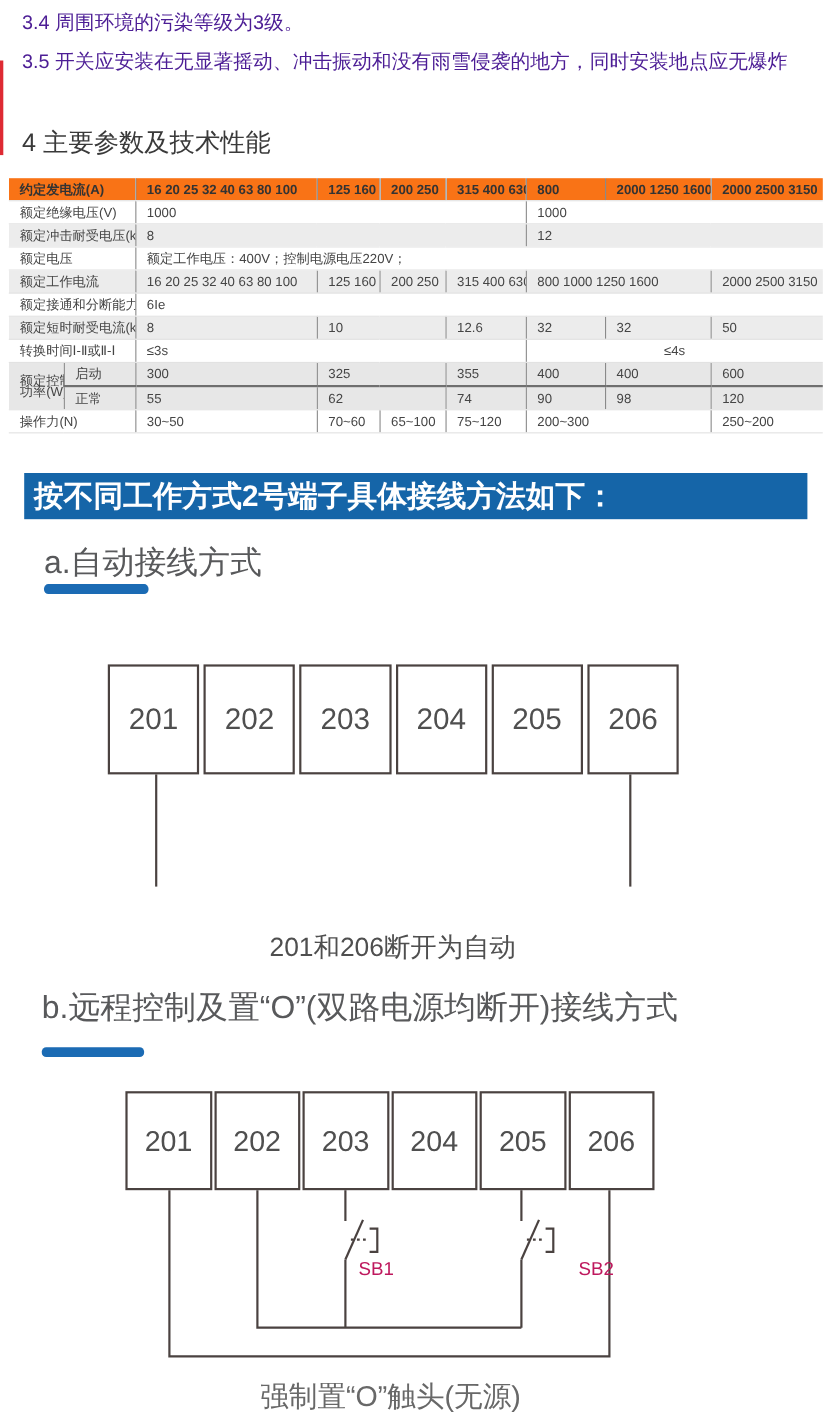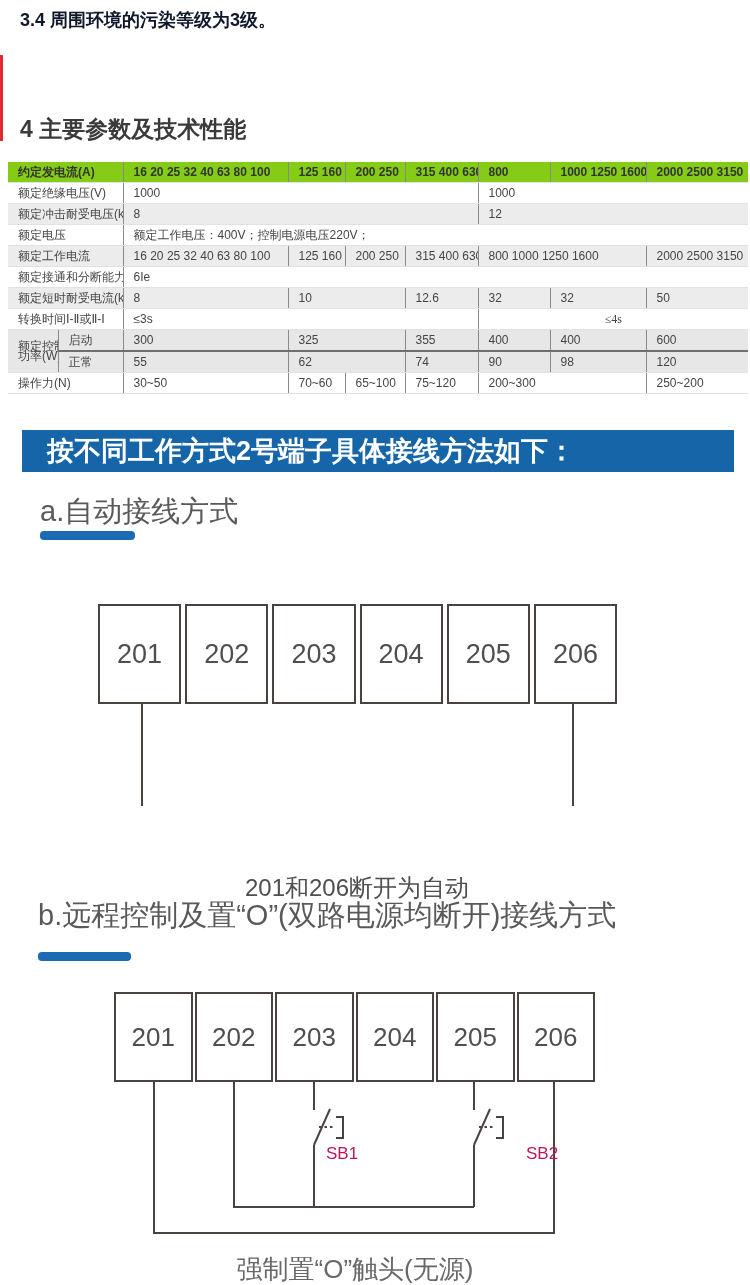--- a/index.html
+++ b/index.html
@@ -2,58 +2,59 @@
 <html><head>
 <meta charset="utf-8">
 <style>
   html,body{margin:0;padding:0;background:#fff;}
   #page{
     position:relative;width:750px;height:1285px;background:#ffffff;overflow:hidden;
     font-family:"Liberation Sans","DejaVu Sans",sans-serif;color:#4a4a4a;
   }
   .abs{position:absolute;}
   
-  .body-text{font-size:18px;color:#0f172a;white-space:nowrap;font-weight:bold;}
-  .h4-title{font-size:23px;font-weight:bold;color:#3a3a3a;white-space:nowrap;}
+  .body-text{font-size:18px;color:#4c1d95;white-space:nowrap;}
+  .h4-title{font-size:23px;font-weight:normal;color:#3a3a3a;white-space:nowrap;}
   .red-edge{left:0;top:55px;width:3px;height:86px;background:#de2a33;}
   
   .spec-table{border-collapse:collapse;table-layout:fixed;width:740px;height:229px;}
   .spec-table td{font-size:12px;color:#454545;padding:0 0 0 10px;vertical-align:middle;
     border-bottom:1px solid #e2e2e2;overflow:hidden;white-space:nowrap;height:20px;}
-  .spec-table tr.hdr td{background:#84cc16;font-weight:bold;color:#333;}
+  .spec-table tr.hdr td{background:#f97316;font-weight:bold;color:#333;}
   .spec-table tr.g td{background:#ececec;}
   .spec-table tr.gc td{background:#e7e7e7;}
   .spec-table td.bl{border-left:1px solid #8a8a8a;}
   .spec-table tr.thick td{border-bottom:2px solid #6f6f6f;}
-  .spec-table td.ctr{text-align:center;padding-left:0;font-family:Liberation Serif, serif;}
+  .spec-table td.ctr{text-align:center;padding-left:0;}
   .lbl-line{display:block;line-height:10px;font-size:12px;}
   
   .banner{left:22px;top:430px;width:712px;height:42px;background:#1565a8;color:#fff;
-    font-size:27px;font-weight:bold;line-height:42px;padding-left:25px;box-sizing:border-box;white-space:nowrap;}
+    font-size:27px;font-weight:bold;line-height:42px;padding-left:9px;box-sizing:border-box;white-space:nowrap;}
   .sec-heading{font-size:29px;color:#58595b;white-space:nowrap;}
   .underline-bar{height:9px;background:#1b6bb4;border-radius:4px;}
   
   .term-row{display:flex;gap:4px;}
   .term-row.tight{gap:2px;}
   .term-box{flex:1;border:2px solid #4a4240;background:#fff;display:flex;align-items:center;justify-content:center;
     font-size:27px;color:#4f4f4f;box-sizing:border-box;}
-  .caption{text-align:center;color:#4f4f4f;font-size:24px;white-space:nowrap;margin-top:27px;}
+  .caption{text-align:center;color:#4f4f4f;font-size:24px;white-space:nowrap;}
   .caption-b{text-align:center;color:#686868;font-size:26px;white-space:nowrap;}
   .sb-label{font-size:17px;color:#be185d;white-space:nowrap;}
   svg.wires{position:absolute;left:0;top:0;width:750px;height:1285px;pointer-events:none;}
   svg.wires path{stroke:#4a4240;stroke-width:2;fill:none;}
 </style>
 </head>
 <body>
 
 <div id="page">
 
   <div class="abs red-edge"></div>
 
   <div class="abs body-text" style="left:20px;top:8px;">3.4 周围环境的污染等级为3级。</div>
+  <div class="abs body-text" style="left:20px;top:44px;">3.5 开关应安装在无显著摇动、冲击振动和没有雨雪侵袭的地方，同时安装地点应无爆炸</div>
   <div class="abs h4-title" style="left:20px;top:114px;">4 主要参数及技术性能</div>
 
   <div class="abs" style="left:8px;top:162px;">
     <table class="spec-table">
       <colgroup>
         <col style="width:50px">
           <col style="width:65px">
           <col style="width:165px">
           <col style="width:57px">
         <col style="width:60px">
@@ -63,21 +64,21 @@
           <col style="width:102px">
       </colgroup>
       <tbody>
           <tr class="hdr">
         <td colspan="2">约定发电流(A)</td>
         <td class="bl">16 20 25 32 40 63 80 100</td>
         <td class="bl">125 160</td>
         <td class="bl">200 250</td>
         <td class="bl">315 400 630</td>
         <td class="bl">800</td>
-        <td class="bl">1000 1250 1600</td>
+        <td class="bl">2000 1250 1600</td>
         <td class="bl">2000 2500 3150</td>
       </tr>
       <tr>
         <td colspan="2">额定绝缘电压(V)</td>
         <td class="bl" colspan="4">1000</td>
         <td class="bl" colspan="3">1000</td>
       </tr>
       <tr class="g">
         <td colspan="2">额定冲击耐受电压(kV)</td>
         <td class="bl" colspan="4">8</td>

